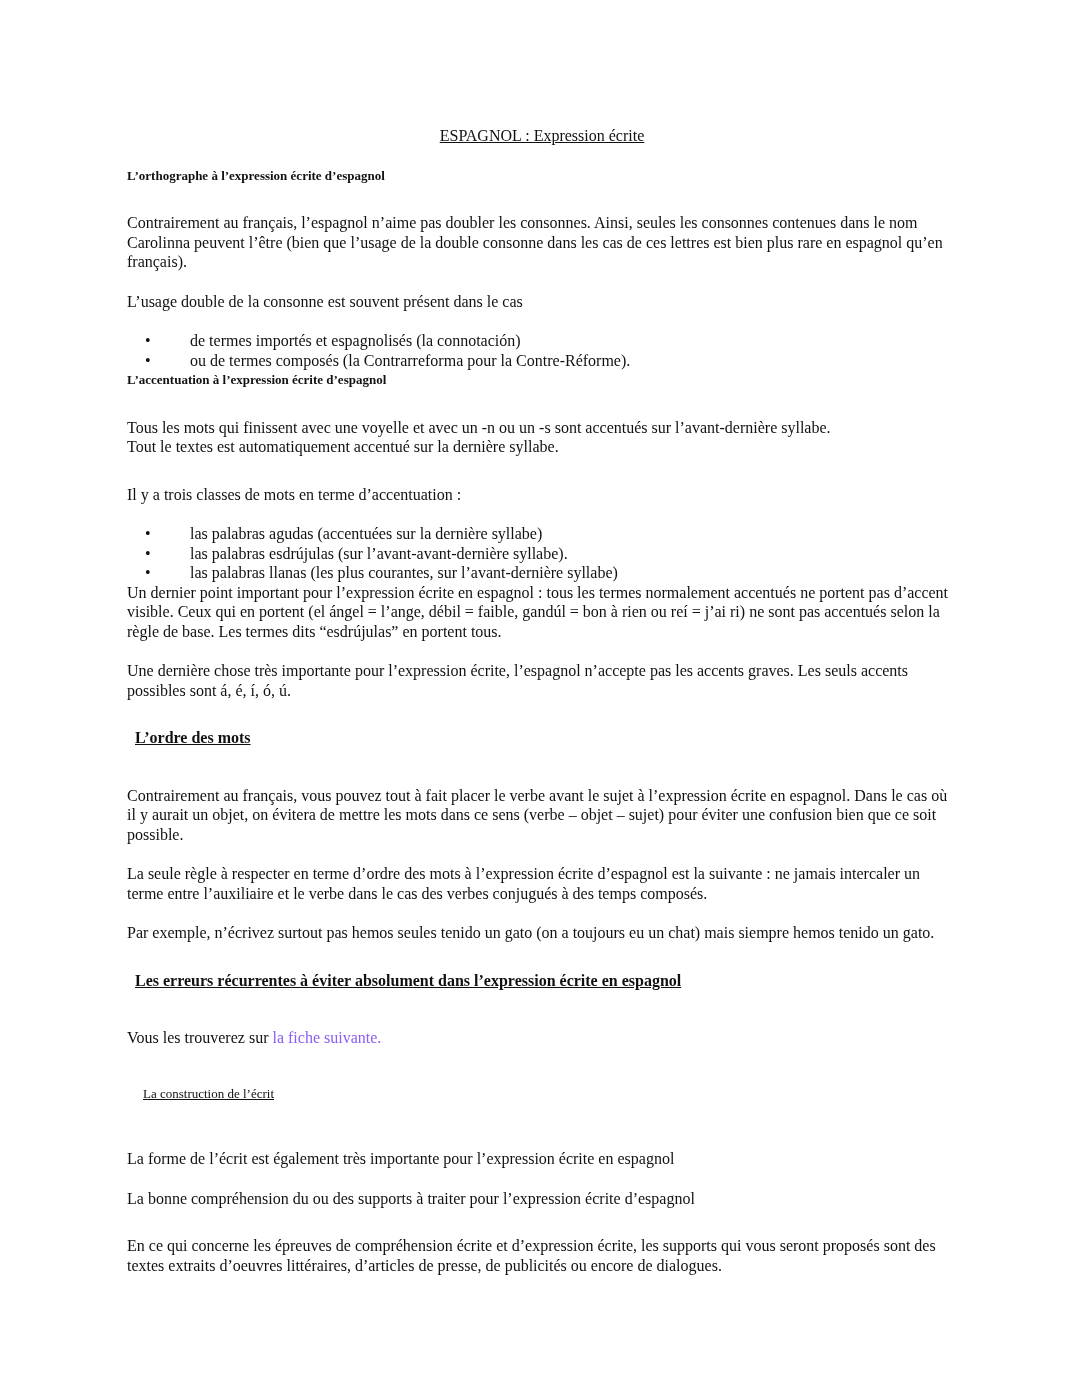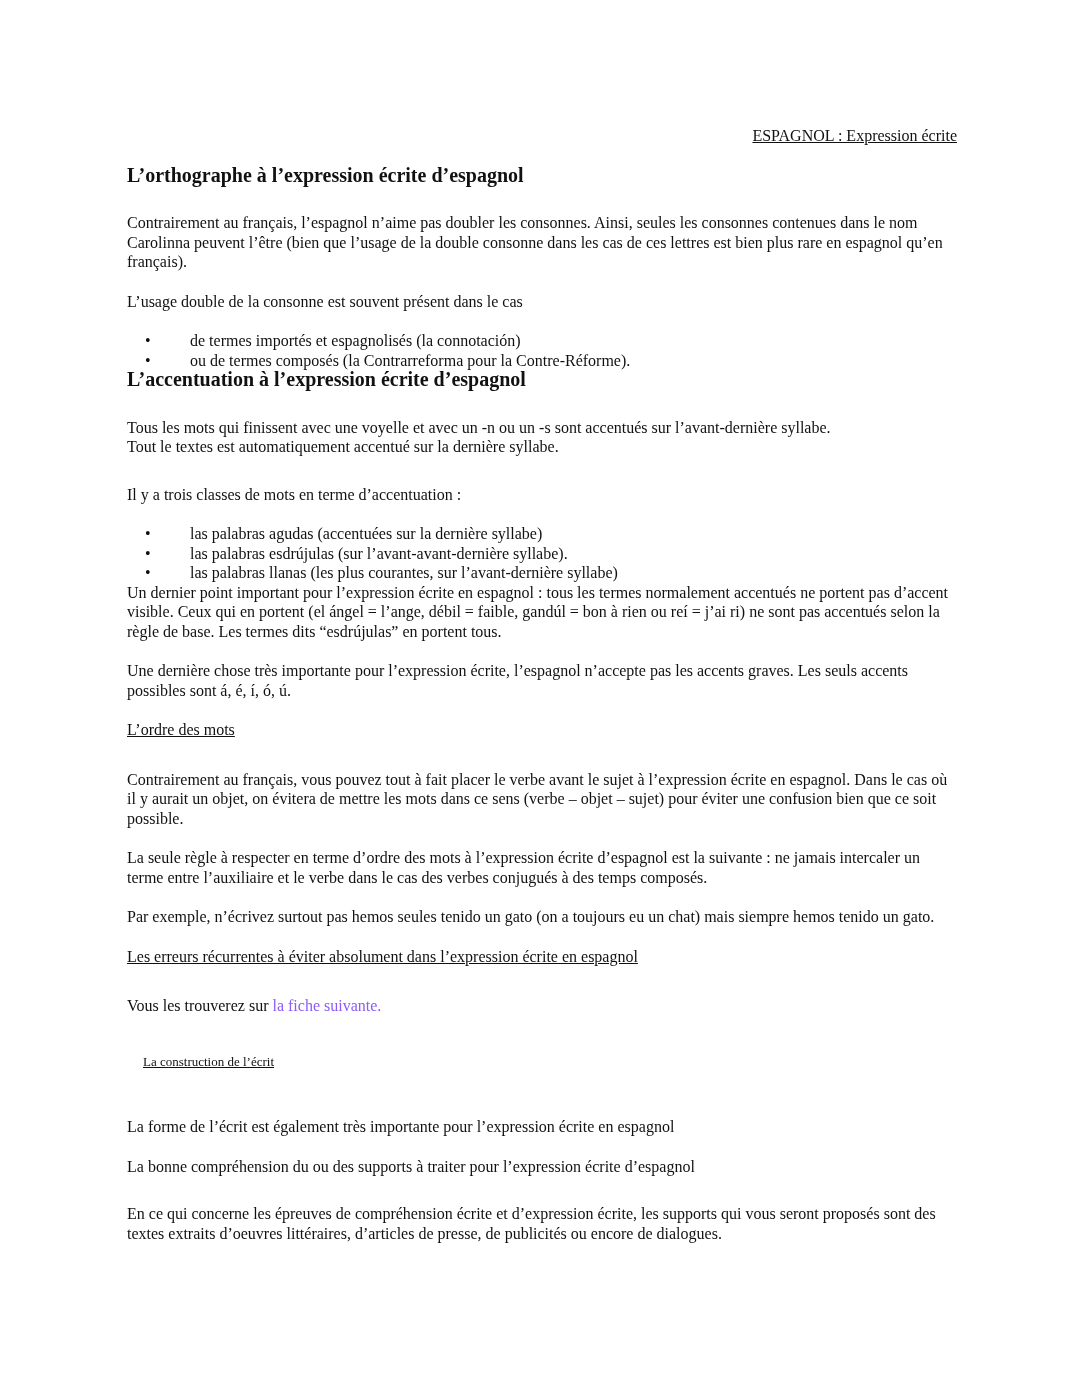--- a/index.html
+++ b/index.html
@@ -16,35 +16,35 @@
       color: #111111;
       line-height: 19.5px;
     }
     .page {
       position: absolute;
       left: 127px;
       top: 126px;
       width: 830px;
     }
     .title {
-      text-align: right;
+      text-align: center;
       text-decoration: underline;
       margin: 0 0 20px 0;
       font-weight: normal;
       font-size: 16px;
     }
     .h-bold {
       font-weight: bold;
       margin: 0;
-      font-size: 20px;
+      font-size: 13px;
     }
     .h-bold-ul {
-      font-weight: normal;
+      font-weight: bold;
       text-decoration: underline;
-      margin: 0;
+      margin: 8px;
       font-size: 16px;
     }
     .h-ul {
       text-decoration: underline;
       margin: 16px;
       font-weight: normal;
       font-size: 13px;
     }
     p { margin: 0; }
     b { font-weight: normal; }

